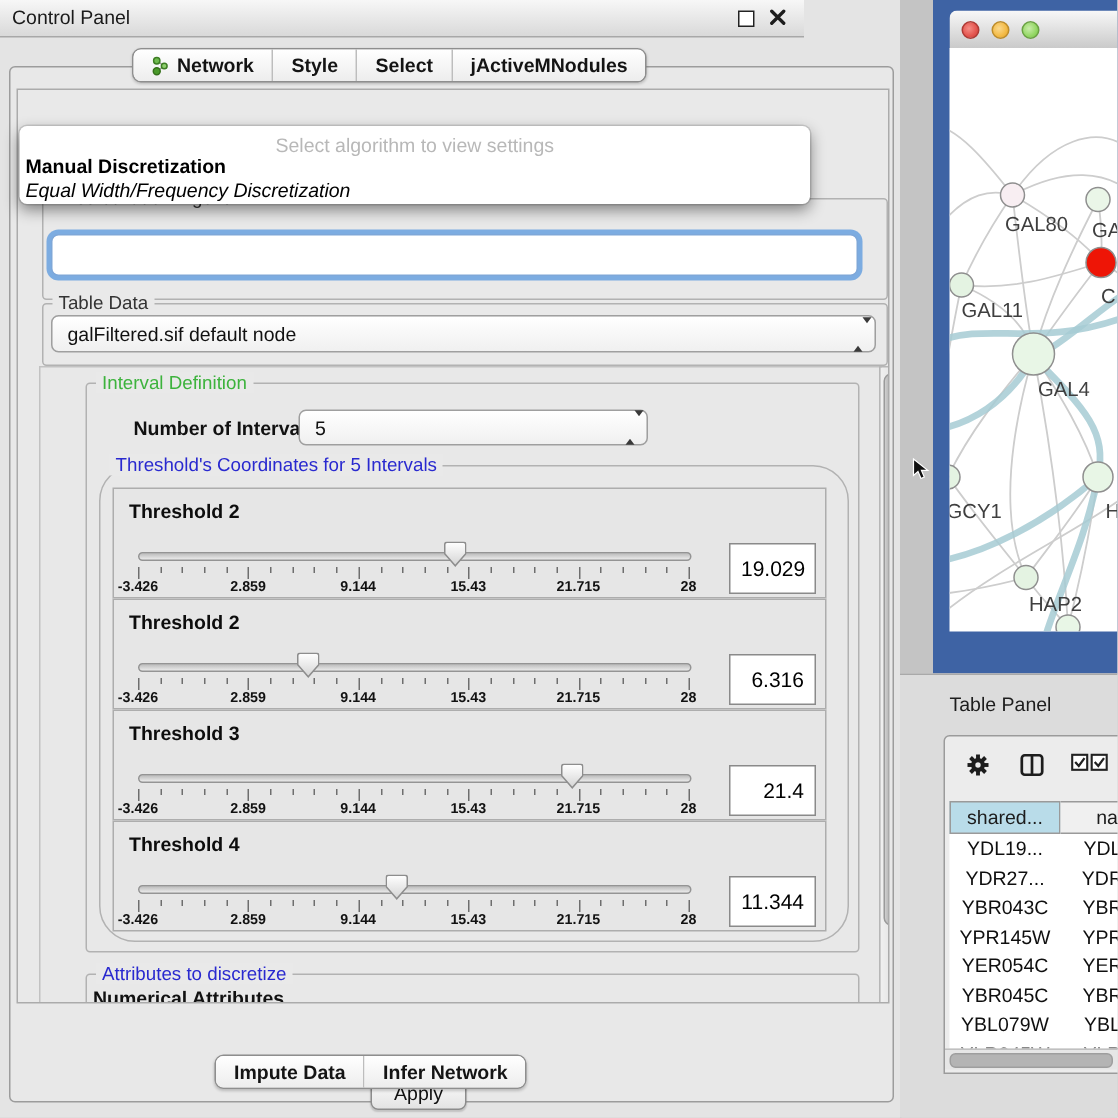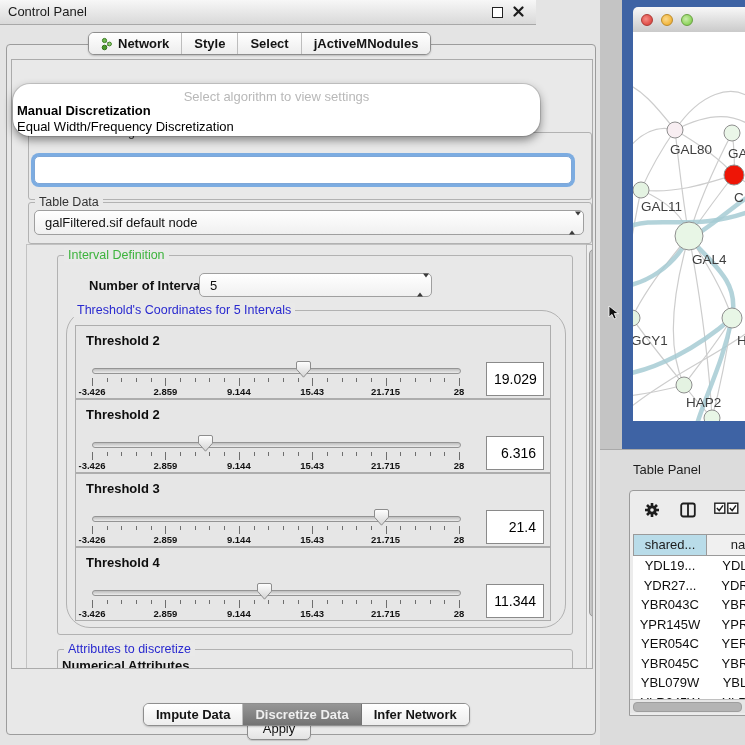--- a/index.html
+++ b/index.html
@@ -34,26 +34,26 @@
   .combo{position:absolute;background:linear-gradient(#ffffff,#f0f0f0);border:1px solid #9f9f9f;border-radius:5px;
          font-size:13px;color:#111;display:flex;align-items:center;padding:0 10px;box-sizing:border-box;}
   .combo .arrows{position:absolute;right:7px;top:50%;transform:translateY(-50%);width:7px;}
   .combo .arrows .up{width:0;height:0;border-left:3.5px solid transparent;border-right:3.5px solid transparent;border-bottom:4.5px solid #3a3a3a;margin-bottom:2px;}
   .combo .arrows .dn{width:0;height:0;border-left:3.5px solid transparent;border-right:3.5px solid transparent;border-top:4.5px solid #3a3a3a;}
 
   
   #alg-combo{left:22px;top:96px;width:536px;height:26px;background:#fff;border:1px solid #7ea7d8;border-radius:5px;
              box-shadow:0 0 0 3px rgba(96,156,222,.8);z-index:4;}
   
-  #alg-popup{left:13px;top:84px;width:527px;height:52px;background:#ffffff;border-radius:17px;
+  #alg-popup{left:13px;top:84px;width:527px;height:52px;background:#ffffff;border-radius:5px;
              box-shadow:0 4px 10px rgba(0,0,0,.45),0 0 0 1px rgba(0,0,0,.12);z-index:10;}
   #alg-popup .ph{position:absolute;top:5px;left:0;width:100%;text-align:center;color:#b8b8b8;font-size:13px;}
   .popup-item{position:absolute;left:4px;font-size:13px;color:#000;white-space:nowrap;}
   #popup-item-0{top:19px;font-weight:bold;}
-  #popup-item-1{top:35px;}
+  #popup-item-1{top:35px;font-style:italic;}
 
   
   #viewport{left:14px;top:184px;width:560px;height:482px;border:1px solid #c2c2c2;overflow:hidden;background:#e8e8e8;}
   #vscroll{left:574px;top:184px;width:14px;height:482px;background:linear-gradient(90deg,#f0f0f0,#dedede);border:1px solid #b7b7b7;box-sizing:border-box;}
   #vscroll .thumb{position:absolute;left:2px;top:4px;width:8px;height:366px;border:1px solid #9a9a9a;border-radius:5px;
                   background:linear-gradient(90deg,#cfcfcf,#a8a8a8 50%,#c9c9c9);}
 
   #interval-group{left:30px;top:10px;width:514px;height:378px;}
   #noi-label{left:31px;top:22px;font-size:13px;font-weight:bold;color:#111;}
   #noi-combo{left:141px;top:17px;width:233px;height:24px;}
@@ -371,23 +371,20 @@
       <div class="seg-item">
         <span>Select</span>
       </div>
       <div class="seg-item">
         <span>jActiveMNodules</span>
       </div>
     </div>
   <div class="seg" id="bottom-tabs" style="left:143px;top:703px;">
       <div class="seg-item">
         <span>Impute Data</span>
-      </div>
-      <div class="seg-item sel">
-        <span>Discretize Data</span>
       </div>
       <div class="seg-item">
         <span>Infer Network</span>
       </div>
     </div>
 </div>
 
 <div id="right-region" class="abs"></div>
 
 <div id="network-window" class="abs">

